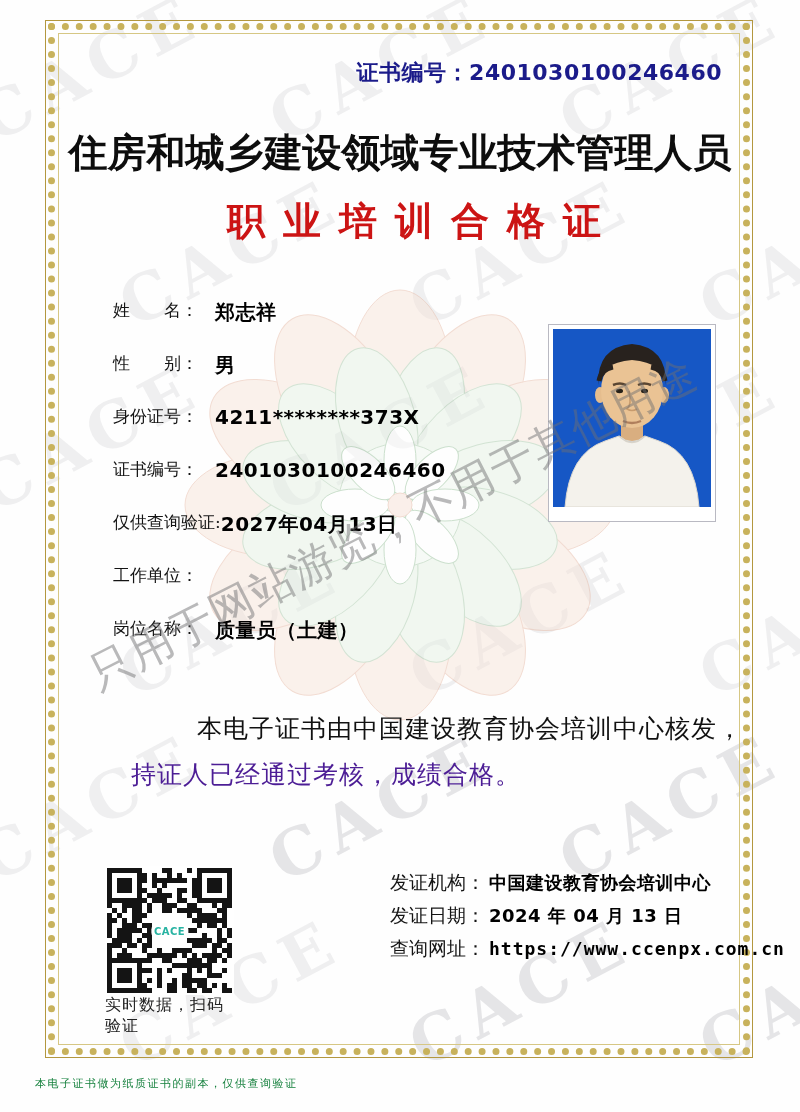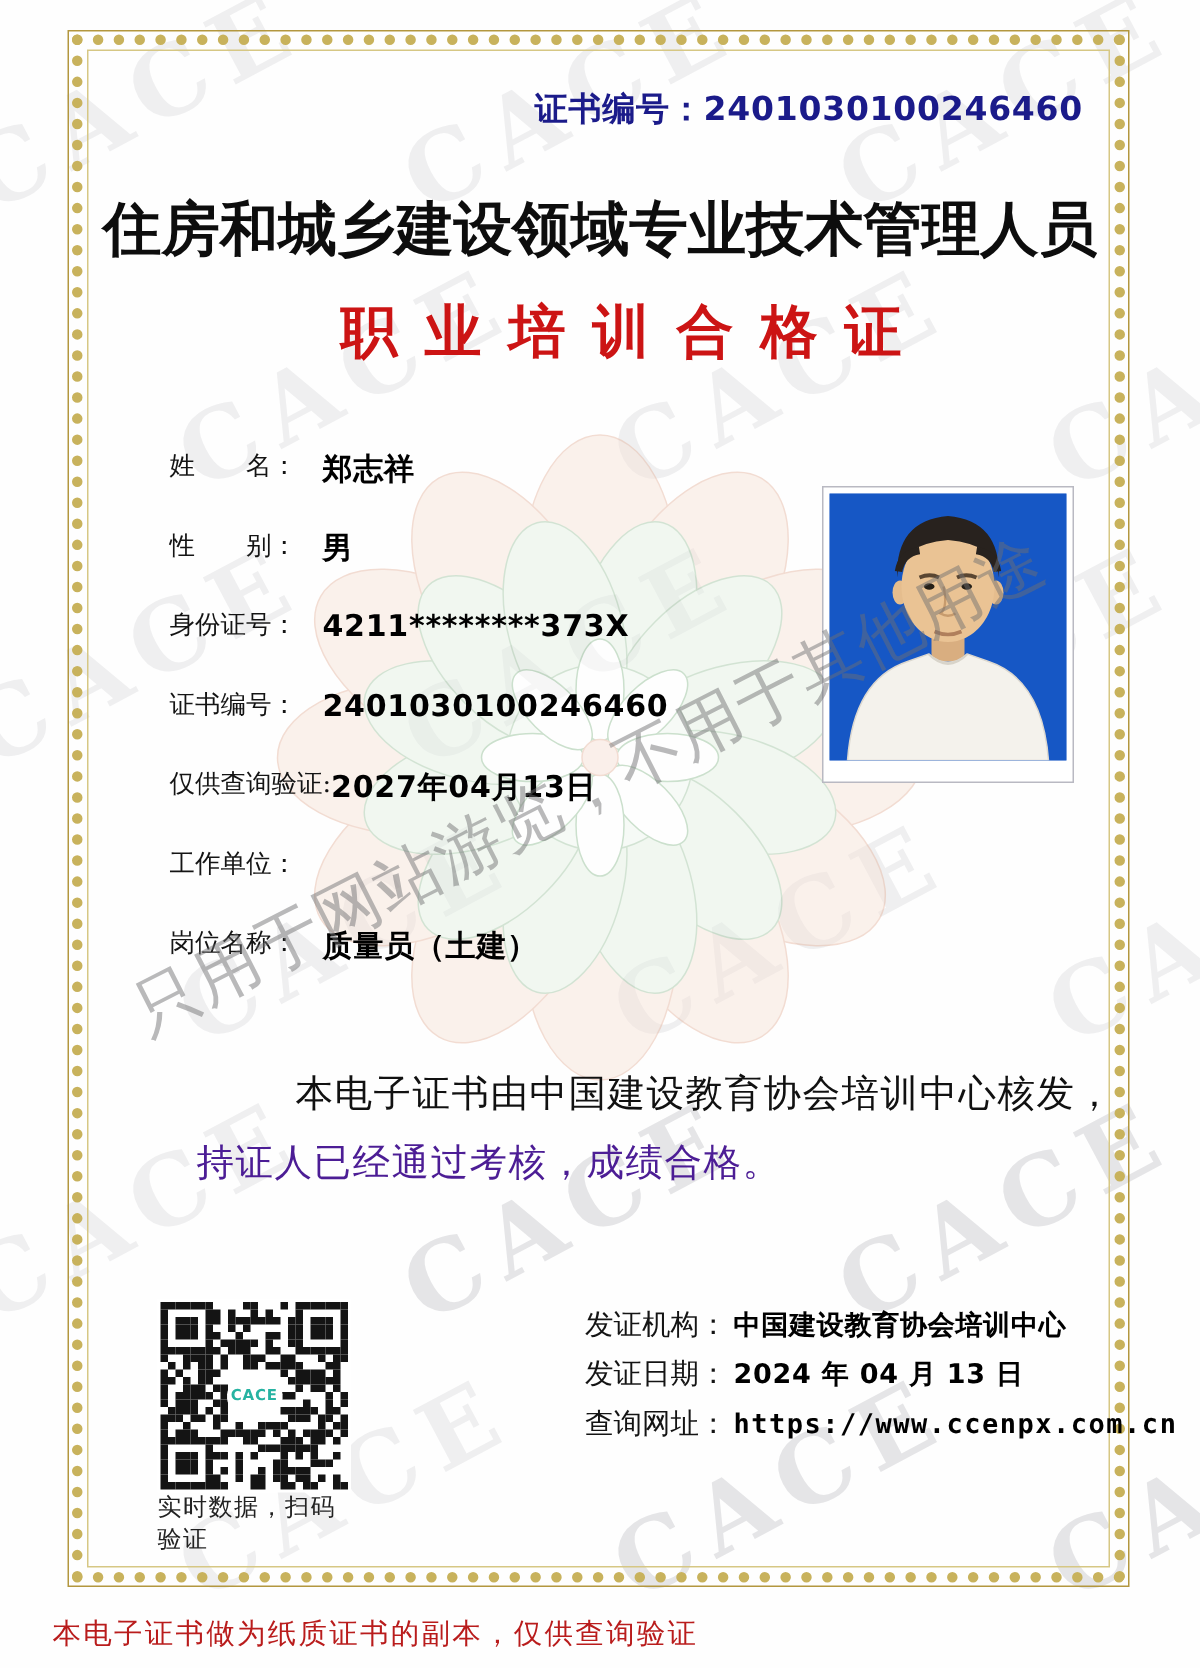--- a/index.html
+++ b/index.html
@@ -94,21 +94,21 @@
   .issuer-value.url{font-family:"DejaVu Sans Mono","Liberation Mono",monospace; letter-spacing:1px;}
   
   .wm-diagonal{
     position:absolute; left:92px; top:648px; z-index:5; pointer-events:none;
     transform:rotate(-27deg); transform-origin:left center;
     font-size:44px; color:rgba(110,110,112,0.48); letter-spacing:1px; white-space:nowrap;
     font-family:"DejaVu Serif",serif;
   }
   
   .footer-note{
-    position:absolute; left:35px; top:1076px; font-size:19px; color:#b91c1c;
+    position:absolute; left:35px; top:1076px; font-size:11px; color:#15803d;
     letter-spacing:1.5px;
   }
 </style>
 </head>
 <body>
 
 <div class="page">
 
   <div class="wm-layer">
       <div class="wm-tile" style="left: -30px; top: 30px;">CACE</div>

